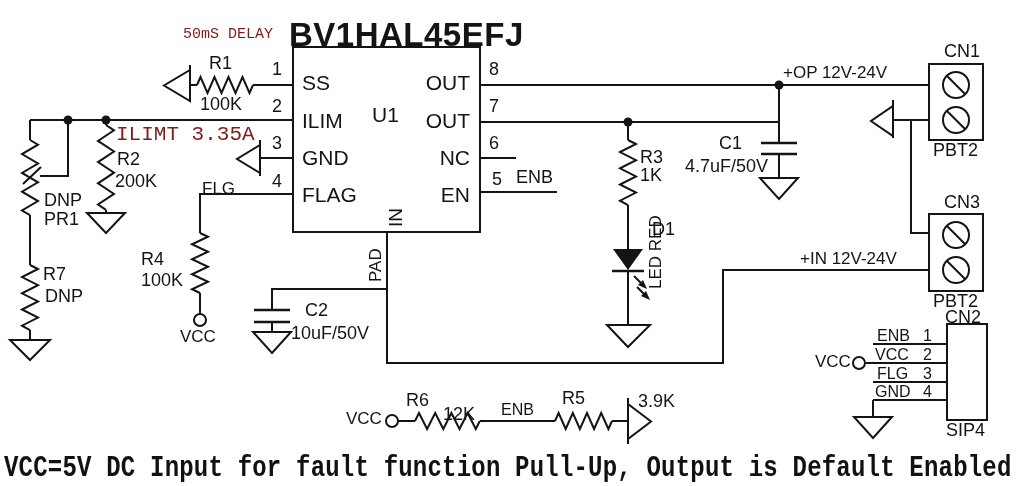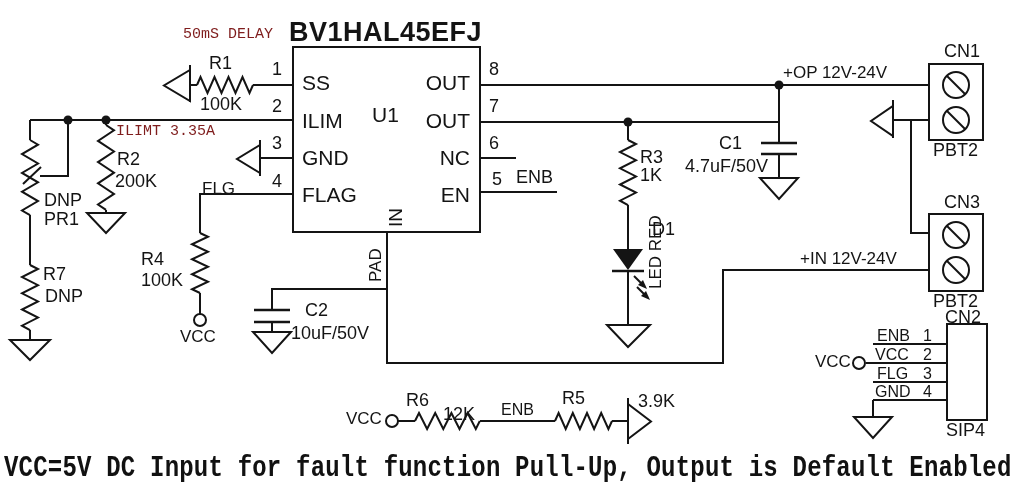--- a/index.html
+++ b/index.html
@@ -4,21 +4,21 @@
 <style>
   html,body{margin:0;padding:0;background:#ffffff;}
   #canvas{position:relative;width:1024px;height:486px;background:#ffffff;overflow:hidden;
           font-family:"Liberation Sans",sans-serif;color:#111;}
   .lbl{position:absolute;white-space:pre;font-size:18px;line-height:1.05;color:#141414;}
   .s17{font-size:17px;} .s16{font-size:16px;} .s21{font-size:21px;}
   .num{font-size:18px;}
   .right{text-align:right;}
   .mono{font-family:"Liberation Mono",monospace;}
   .muted{color:#7f1d1d;font-size:16px;}
-  .title{font-size:27px;font-weight:bold;letter-spacing:.5px;}
+  .title{font-size:33px;font-weight:bold;letter-spacing:.5px;}
   .vtext{position:absolute;white-space:pre;transform-origin:0 0;transform:rotate(-90deg);
          font-size:17px;line-height:1.1;color:#141414;}
   .caption{position:absolute;left:4px;top:451px;font-family:"Liberation Mono",monospace;
            font-weight:bold;font-size:24px;letter-spacing:.2px;color:#111;
            transform:scaleY(1.25);transform-origin:0 0;}
   svg{position:absolute;left:0;top:0;}
   .w{stroke:#141414;stroke-width:2;fill:none;}
   .w25{stroke:#141414;stroke-width:2.5;fill:none;}
   .fill{fill:#141414;stroke:none;}
 </style>
@@ -167,21 +167,21 @@
       <path class="w" d="M612 421 H628"></path>
     </g>
     <g>
       <path class="w" d="M628 398 V444"></path>
       <polygon points="628,404 628,439 651,421.5" class="w"></polygon>
     </g>
   </svg>
 
   <span class="lbl title" style="left:289px;top:18px;">BV1HAL45EFJ</span>
   <span class="lbl mono muted" style="left:183px;top:27px;font-size:15px;">50mS DELAY</span>
-  <span class="lbl mono muted" style="left:116px;top:124px;font-size:15px;">ILIMT 3.35A</span>
+  <span class="lbl mono muted" style="left:116px;top:124px;font-size:21px;">ILIMT 3.35A</span>
 
   <span class="lbl s21" style="left:302px;top:72px;">SS</span>
   <span class="lbl s21" style="left:302px;top:110px;">ILIM</span>
   <span class="lbl s21" style="left:302px;top:147px;">GND</span>
   <span class="lbl s21" style="left:302px;top:184px;">FLAG</span>
   <span class="lbl s21" style="left:372px;top:104px;">U1</span>
   <span class="lbl s21 right" style="left:420px;top:72px;width:50px;">OUT</span>
   <span class="lbl s21 right" style="left:420px;top:110px;width:50px;">OUT</span>
   <span class="lbl s21 right" style="left:420px;top:147px;width:50px;">NC</span>
   <span class="lbl s21 right" style="left:420px;top:184px;width:50px;">EN</span>

